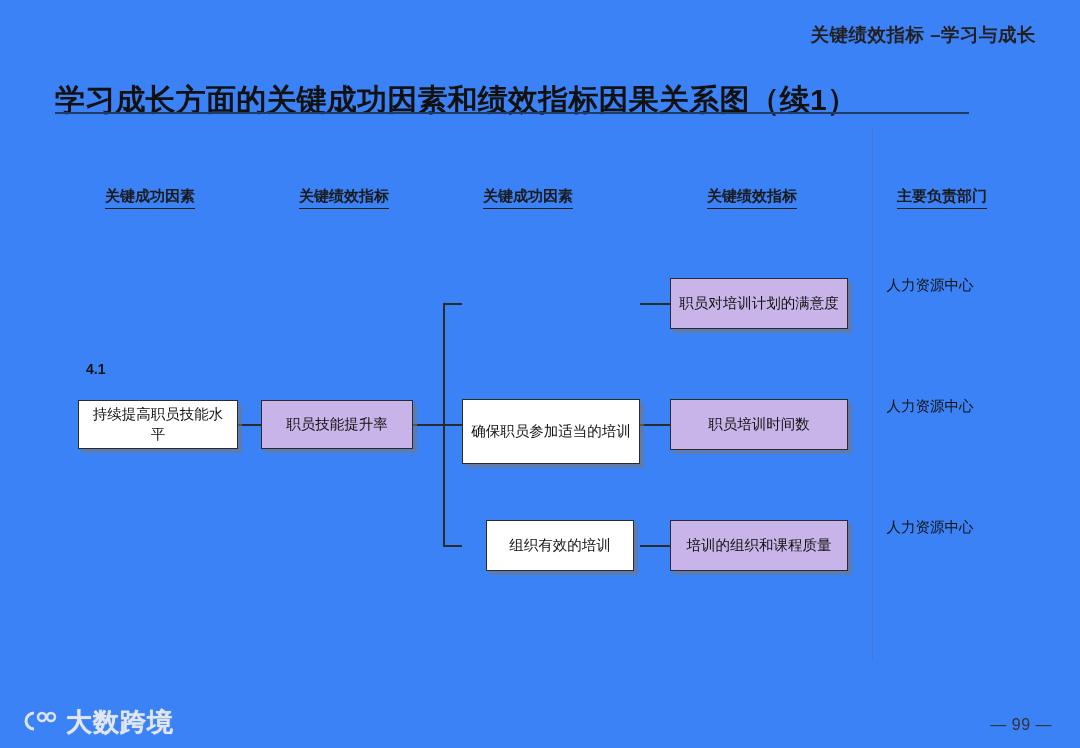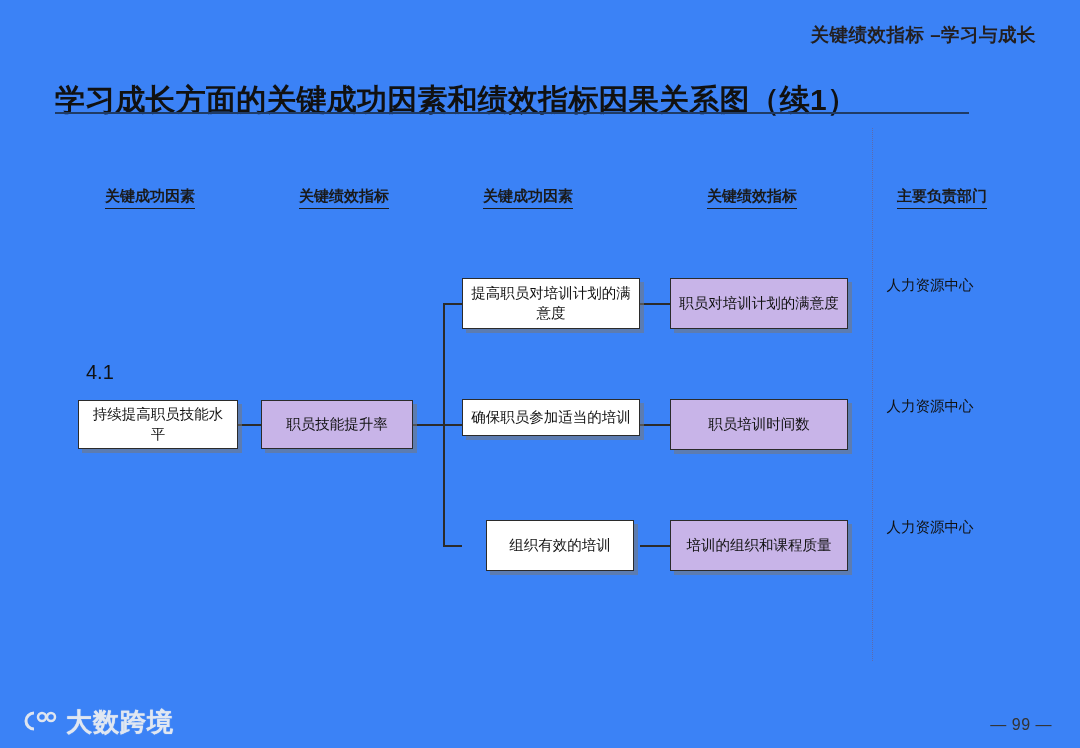--- a/index.html
+++ b/index.html
@@ -85,22 +85,22 @@
     color: #111111;
     line-height: 1.35;
     padding: 2px 8px;
     box-shadow: 4px 4px 0 rgba(120,120,120,.55);
   }
   .node.white { background: #ffffff; }
   .node.purple { background: #c8b4e8; }
 
   .group-label {
     position: absolute;
-    font-size: 20px;
-    font-weight: 400;
+    font-size: 14px;
+    font-weight: 700;
     color: #111111;
   }
 
   
   .dept {
     position: absolute;
     font-size: 14.5px;
     color: #111111;
     white-space: nowrap;
     transform: translateX(-50%);
@@ -168,25 +168,24 @@
   <div class="conn h" style="left:443px; top:424px; width:19px"></div>
   <div class="conn h" style="left:443px; top:545px; width:19px"></div>
 
   <div class="conn h" style="left:640px; top:303px; width:30px"></div>
   <div class="conn h" style="left:640px; top:424px; width:30px"></div>
   <div class="conn h" style="left:640px; top:545px; width:30px"></div>
 
   <div class="node white" style="left:78px; top:400px; width:160px; height:49px">持续提高职员技能水平</div>
   <div class="node purple" style="left:261px; top:400px; width:152px; height:49px">职员技能提升率</div>
 
-  <div class="node white" style="left:462px; top:278px; width:178px; height:51px">提高职员对培训计划的满意度</div>
   <div class="node purple" style="left:670px; top:278px; width:178px; height:51px">职员对培训计划的满意度</div>
   <div class="dept" style="left:930px; top:276px">人力资源中心</div>
 
-  <div class="node white" style="left:462px; top:399px; width:178px; height:37px">确保职员参加适当的培训</div>
+  <div class="node white" style="left:462px; top:399px; width:178px; height:65px">确保职员参加适当的培训</div>
   <div class="node purple" style="left:670px; top:399px; width:178px; height:51px">职员培训时间数</div>
   <div class="dept" style="left:930px; top:397px">人力资源中心</div>
 
   <div class="node white" style="left:486px; top:520px; width:148px; height:51px">组织有效的培训</div>
   <div class="node purple" style="left:670px; top:520px; width:178px; height:51px">培训的组织和课程质量</div>
   <div class="dept" style="left:930px; top:518px">人力资源中心</div>
 
   <div class="page-no">— 99 —</div>
 
   <div class="watermark">

